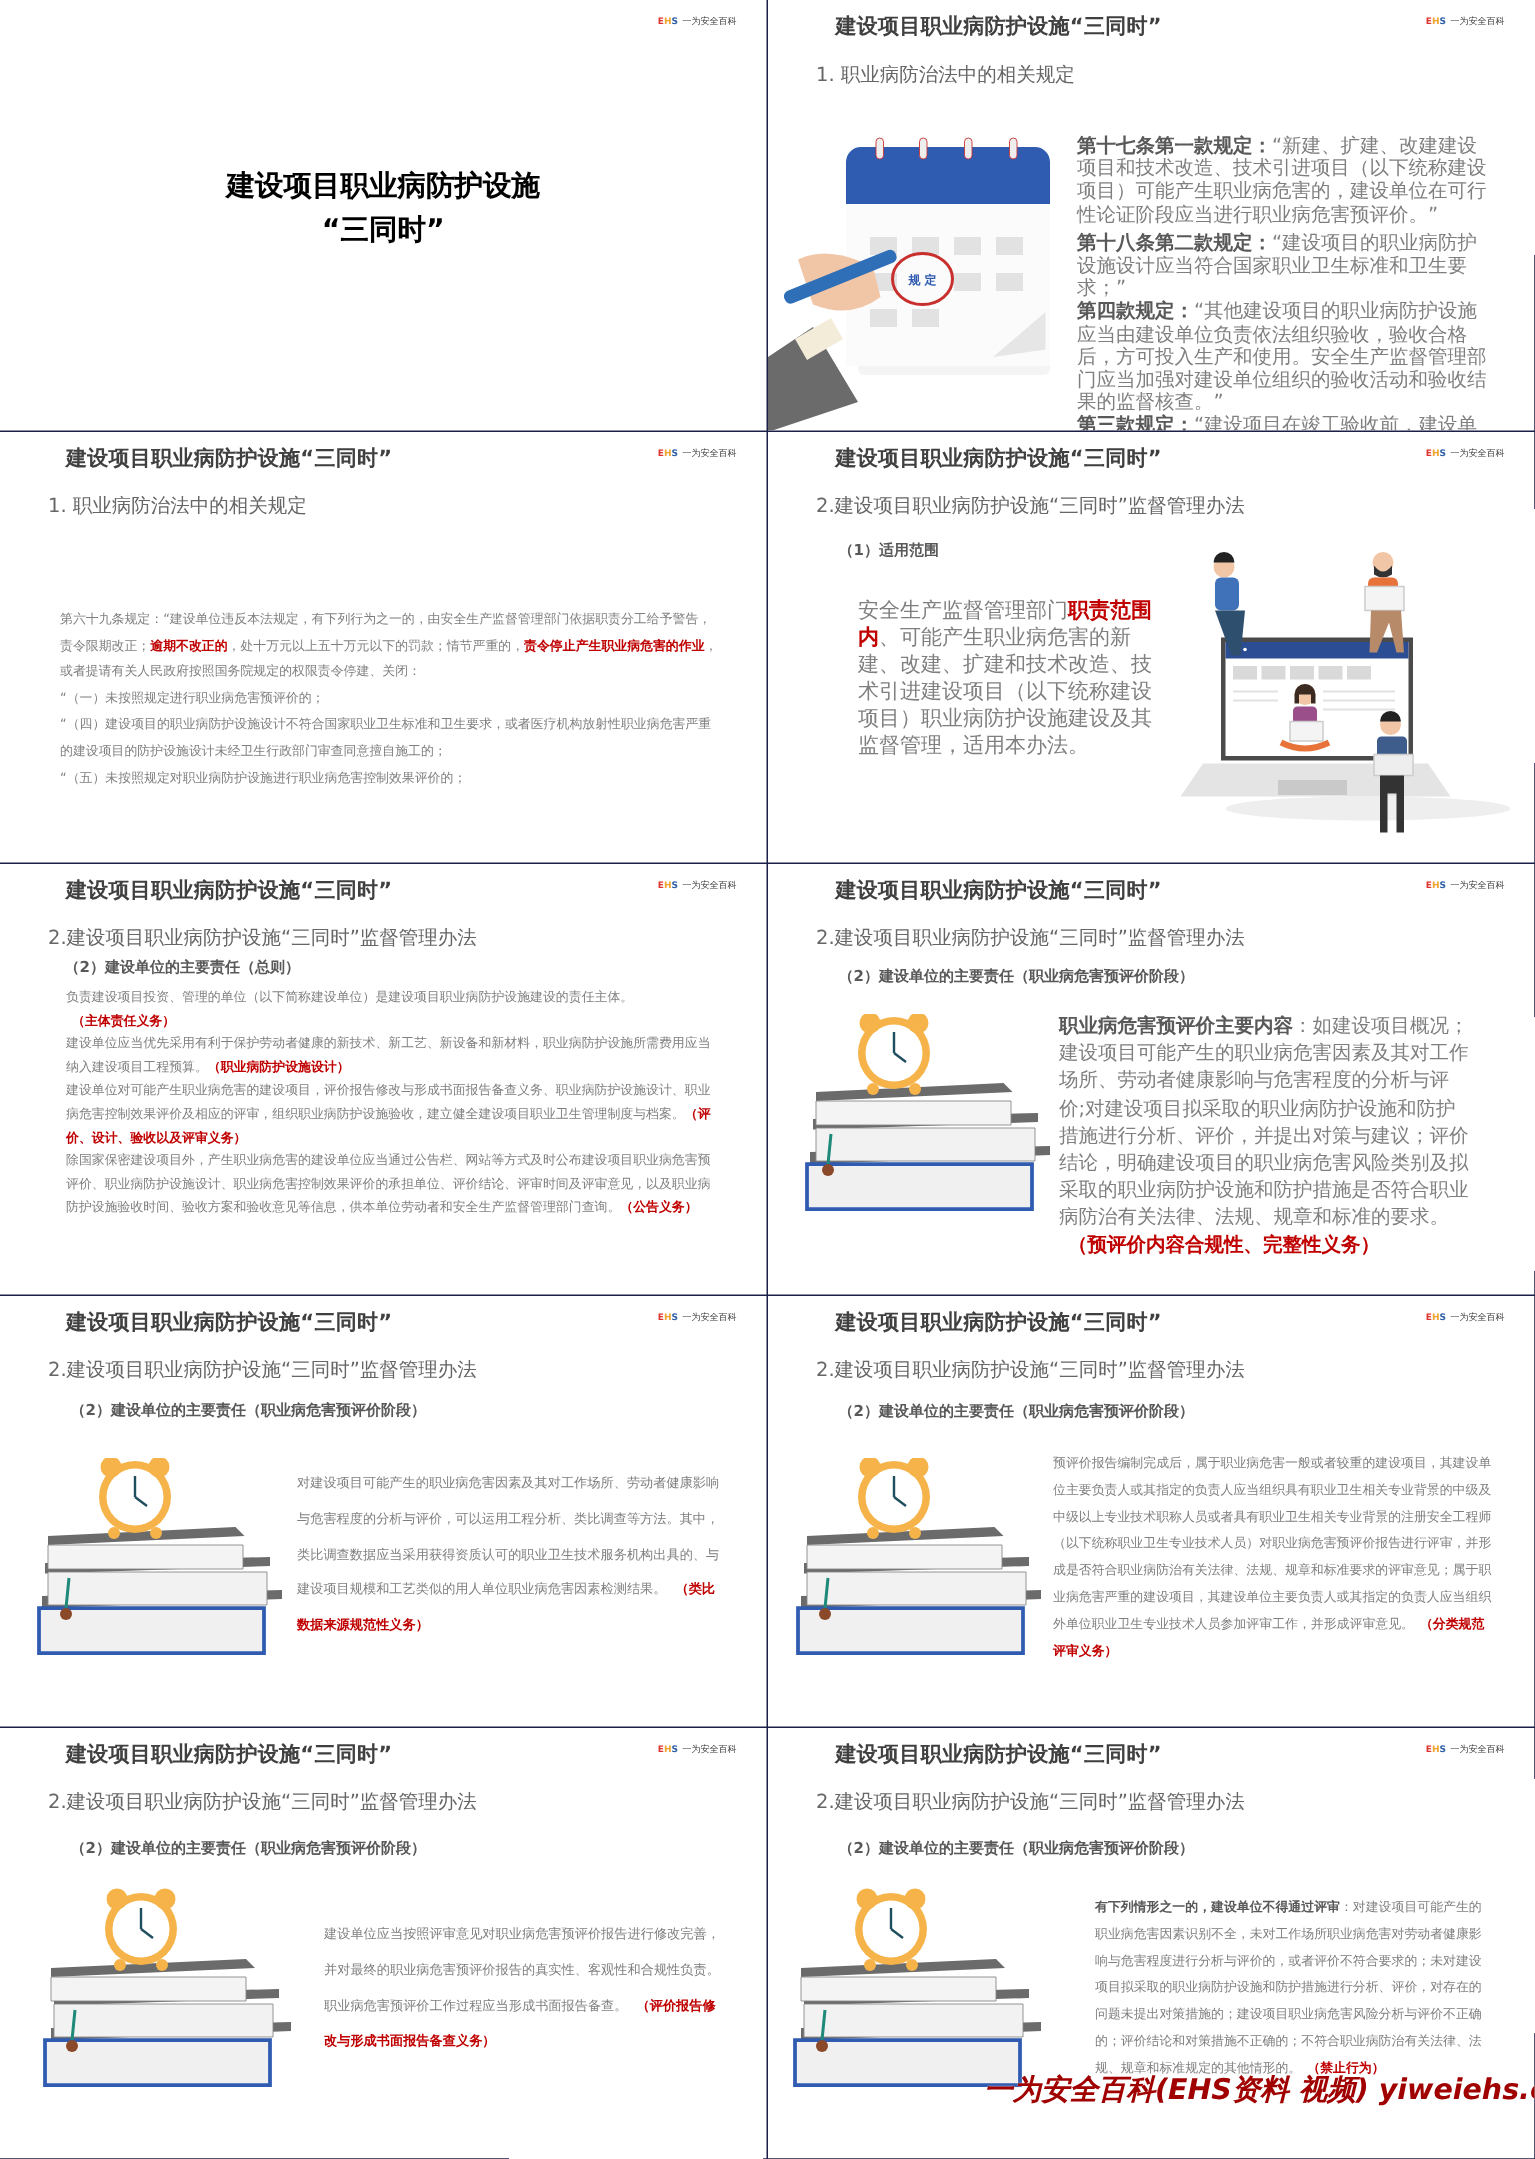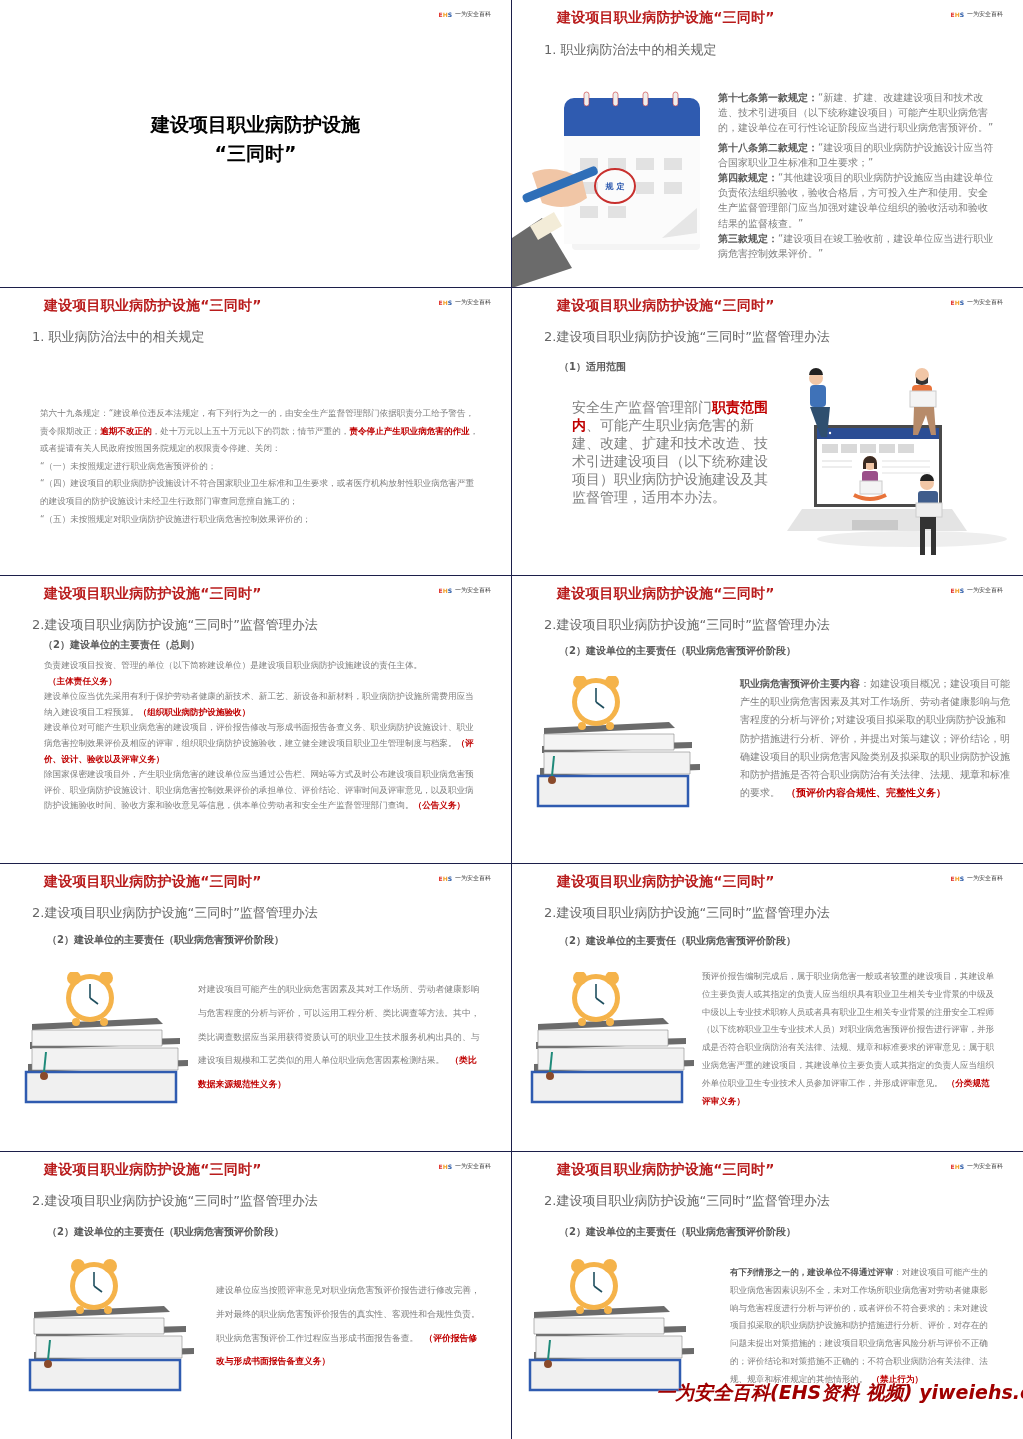--- a/index.html
+++ b/index.html
@@ -7,21 +7,21 @@
   body { font-family: "DejaVu Sans", "Liberation Sans", sans-serif; color: #595959; position: relative; }
   .grid {
     position: absolute; left: 0; top: 0; width: 1023px; height: 1439px;
     display: grid; grid-template-columns: 511px 511px; grid-template-rows: 287px 287px 287px 287px 287px;
     column-gap: 1px; row-gap: 1px;
   }
   .slide { position: relative; background: #ffffff; overflow: hidden; }
   .slide .logo { position: absolute; top: 10px; right: 20px; font-size: 6px; color: #333; display: flex; align-items: center; gap: 3px; white-space: nowrap; }
   .logo .ehs { font-weight: bold; font-size: 6px; letter-spacing: 0; }
   .logo .ehs .e { color: #e0342f; } .logo .ehs .h { color: #f2a12a; } .logo .ehs .s { color: #2a5aa8; }
-  .slide .title { position: absolute; left: 44px; top: 9px; font-size: 14px; font-weight: bold; color: #b91c1c; white-space: nowrap; letter-spacing: 0.2px; }
+  .slide .title { position: absolute; left: 44px; top: 9px; font-size: 14px; font-weight: bold; color: #404040; white-space: nowrap; letter-spacing: 0.2px; }
   .slide .sub { position: absolute; left: 32px; top: 40px; font-size: 13px; color: #666; white-space: nowrap; }
   .slide .sub2 { position: absolute; left: 47px; font-size: 10px; font-weight: bold; color: #595959; white-space: nowrap; }
   .body-text { position: absolute; font-size: 9px; color: #7f7f7f; line-height: 17.5px; }
   .body-text b { color: #595959; }
   .red { color: #c00000; font-weight: bold; }
   .cover-title { position: absolute; left: 0; right: 0; top: 110px; text-align: center; font-size: 19px; font-weight: bold; color: #000000; line-height: 29px; }
   .illus { position: absolute; }
   .watermark { position: absolute; left: 656px; top: 1380px; font-size: 19px; color: #a00000; font-style: italic; white-space: nowrap; letter-spacing: 0; text-shadow: 0 0 1px #fff; font-weight: bold; }
 </style>
 </head>
@@ -69,21 +69,21 @@
           <rect x="161" y="4" width="5" height="14" rx="2.5"></rect>
         </g>
       <path d="M150 150 l35 -30 v25 z" fill="#e6e6e6"></path>
       <ellipse cx="103" cy="98" rx="20" ry="17" fill="none" stroke="#c8302e" stroke-width="2"></ellipse>
       <text x="103" y="101" font-size="8" text-anchor="middle" fill="#2f5bb0" font-weight="bold" font-family="DejaVu Sans, sans-serif">规 定</text>
       <path d="M20 85 q20 -10 50 5 l5 20 q-20 15 -45 5 z" fill="#f1c6a6"></path>
       <rect x="8" y="92" width="80" height="9" rx="4" transform="rotate(-22 48 96)" fill="#2f6fb8"></rect>
       <path d="M0 150 l30 -20 l30 50 l-60 20z" fill="#6b6b6b"></path>
       <path d="M18 138 l24 -14 l8 14 l-24 14z" fill="#f3ecd8"></path>
     </svg>
-    <div class="body-text" style="left:206px;top:90px;width:278px;line-height:15.2px;font-size:10px;">
+    <div class="body-text" style="left:206px;top:90px;width:278px;line-height:15.2px;font-size:13px;">
       <div><b>第十七条第一款规定：</b><span>“新建、扩建、改建建设项目和技术改造、技术引进项目（以下统称建设项目）可能产生职业病危害的，建设单位在可行性论证阶段应当进行职业病危害预评价。”</span></div>
       <div style="margin-top:4px;"><b>第十八条第二款规定：</b><span>“建设项目的职业病防护设施设计应当符合国家职业卫生标准和卫生要求；”</span></div>
       <div><b>第四款规定：</b><span>“其他建设项目的职业病防护设施应当由建设单位负责依法组织验收，验收合格后，方可投入生产和使用。安全生产监督管理部门应当加强对建设单位组织的验收活动和验收结果的监督核查。”</span></div>
       <div><b>第三款规定：</b><span>“建设项目在竣工验收前，建设单位应当进行职业病危害控制效果评价。”</span></div>
     </div>
   </div>
 
   <div class="slide">
     <div class="title">建设项目职业病防护设施“三同时”</div>
     <div class="logo">
@@ -159,21 +159,21 @@
   <div class="slide">
     <div class="title">建设项目职业病防护设施“三同时”</div>
     <div class="logo">
       <span class="ehs"><span class="e">E</span><span class="h">H</span><span class="s">S</span></span>
       <span>一为安全百科</span>
     </div>
     <div class="sub">2.建设项目职业病防护设施“三同时”监督管理办法</div>
     <div class="sub2" style="top:62px;left:43px;">（2）建设单位的主要责任（总则）</div>
     <div class="body-text" style="left:44px;top:82px;width:436px;font-size:8.6px;line-height:15.6px;">
       <div><span>负责建设项目投资、管理的单位（以下简称建设单位）是建设项目职业病防护设施建设的责任主体。</span><br><span class="red" style="margin-left:4px;">（主体责任义务）</span></div>
-      <div><span>建设单位应当优先采用有利于保护劳动者健康的新技术、新工艺、新设备和新材料，职业病防护设施所需费用应当纳入建设项目工程预算。</span><span class="red">（组织职业病防护设施验收）</span></div>
+      <div><span>建设单位应当优先采用有利于保护劳动者健康的新技术、新工艺、新设备和新材料，职业病防护设施所需费用应当纳入建设项目工程预算。</span><span class="red">（职业病防护设施设计）</span></div>
       <div><span>建设单位对可能产生职业病危害的建设项目，评价报告修改与形成书面报告备查义务、职业病防护设施设计、职业病危害控制效果评价及相应的评审，组织职业病防护设施验收，建立健全建设项目职业卫生管理制度与档案。</span><span class="red">（评价、设计、验收以及评审义务）</span></div>
       <div><span>除国家保密建设项目外，产生职业病危害的建设单位应当通过公告栏、网站等方式及时公布建设项目职业病危害预评价、职业病防护设施设计、职业病危害控制效果评价的承担单位、评价结论、评审时间及评审意见，以及职业病防护设施验收时间、验收方案和验收意见等信息，供本单位劳动者和安全生产监督管理部门查询。</span><span class="red">（公告义务）</span></div>
     </div>
   </div>
 
   <div class="slide">
     <div class="title" style="left:45px;">建设项目职业病防护设施“三同时”</div>
     <div class="logo">
       <span class="ehs"><span class="e">E</span><span class="h">H</span><span class="s">S</span></span>
       <span>一为安全百科</span>
@@ -195,21 +195,21 @@
         <circle cx="66" cy="26" r="24" fill="#f5b34a"></circle>
         <circle cx="66" cy="26" r="19" fill="#ffffff"></circle>
         <circle cx="50" cy="6" r="7" fill="#f5b34a"></circle>
           <circle cx="82" cy="6" r="7" fill="#f5b34a"></circle>
         <circle cx="52" cy="50" r="4" fill="#f5b34a"></circle>
           <circle cx="80" cy="50" r="4" fill="#f5b34a"></circle>
         <line x1="66" y1="26" x2="66" y2="12" stroke="#1f4f5f" stroke-width="1.6"></line>
         <line x1="66" y1="26" x2="74" y2="32" stroke="#1f4f5f" stroke-width="1.6"></line>
       </g>
     </svg>
-    <div class="body-text" style="left:228px;top:100px;width:274px;font-size:10px;line-height:18.2px;font-family:Liberation Mono, monospace;">
+    <div class="body-text" style="left:194px;top:100px;width:274px;font-size:13px;line-height:18.2px;">
       <b>职业病危害预评价主要内容</b><span>：如建设项目概况；建设项目可能产生的职业病危害因素及其对工作场所、劳动者健康影响与危害程度的分析与评价;对建设项目拟采取的职业病防护设施和防护措施进行分析、评价，并提出对策与建议；评价结论，明确建设项目的职业病危害风险类别及拟采取的职业病防护设施和防护措施是否符合职业病防治有关法律、法规、规章和标准的要求。</span><span class="red" style="margin-left:6px;">（预评价内容合规性、完整性义务）</span>
     </div>
   </div>
 
   <div class="slide">
     <div class="title">建设项目职业病防护设施“三同时”</div>
     <div class="logo">
       <span class="ehs"><span class="e">E</span><span class="h">H</span><span class="s">S</span></span>
       <span>一为安全百科</span>
     </div>

